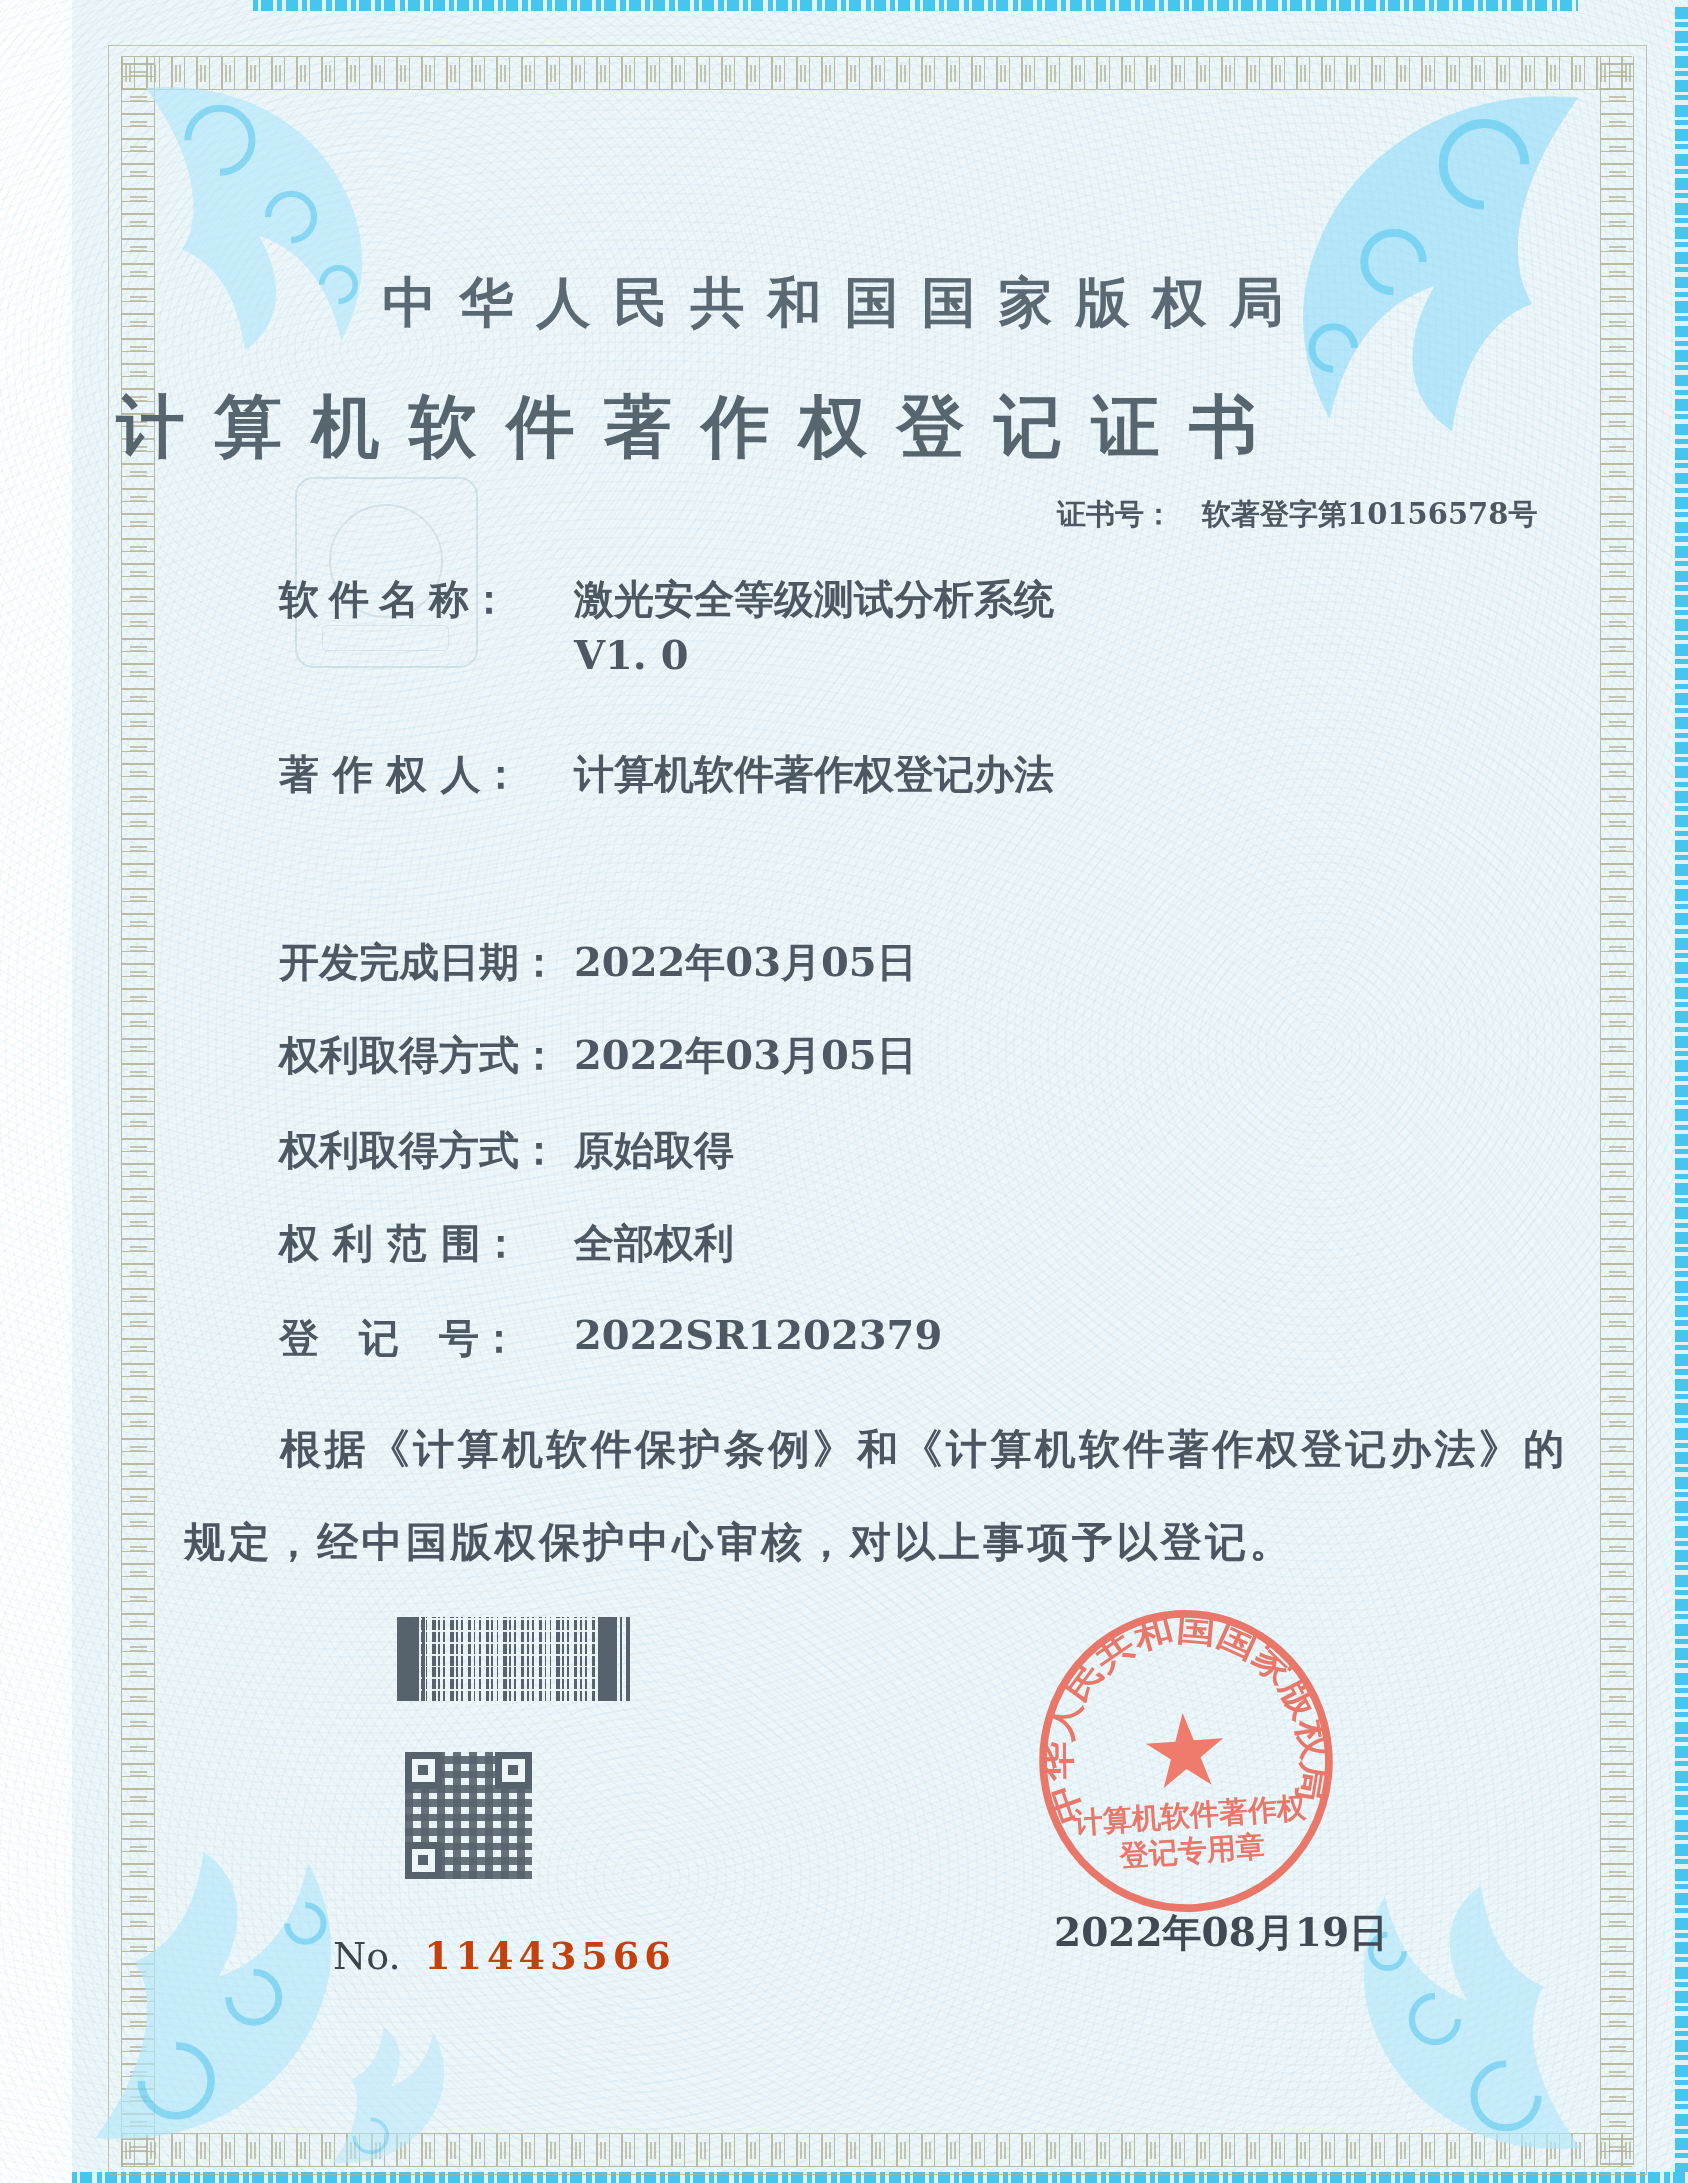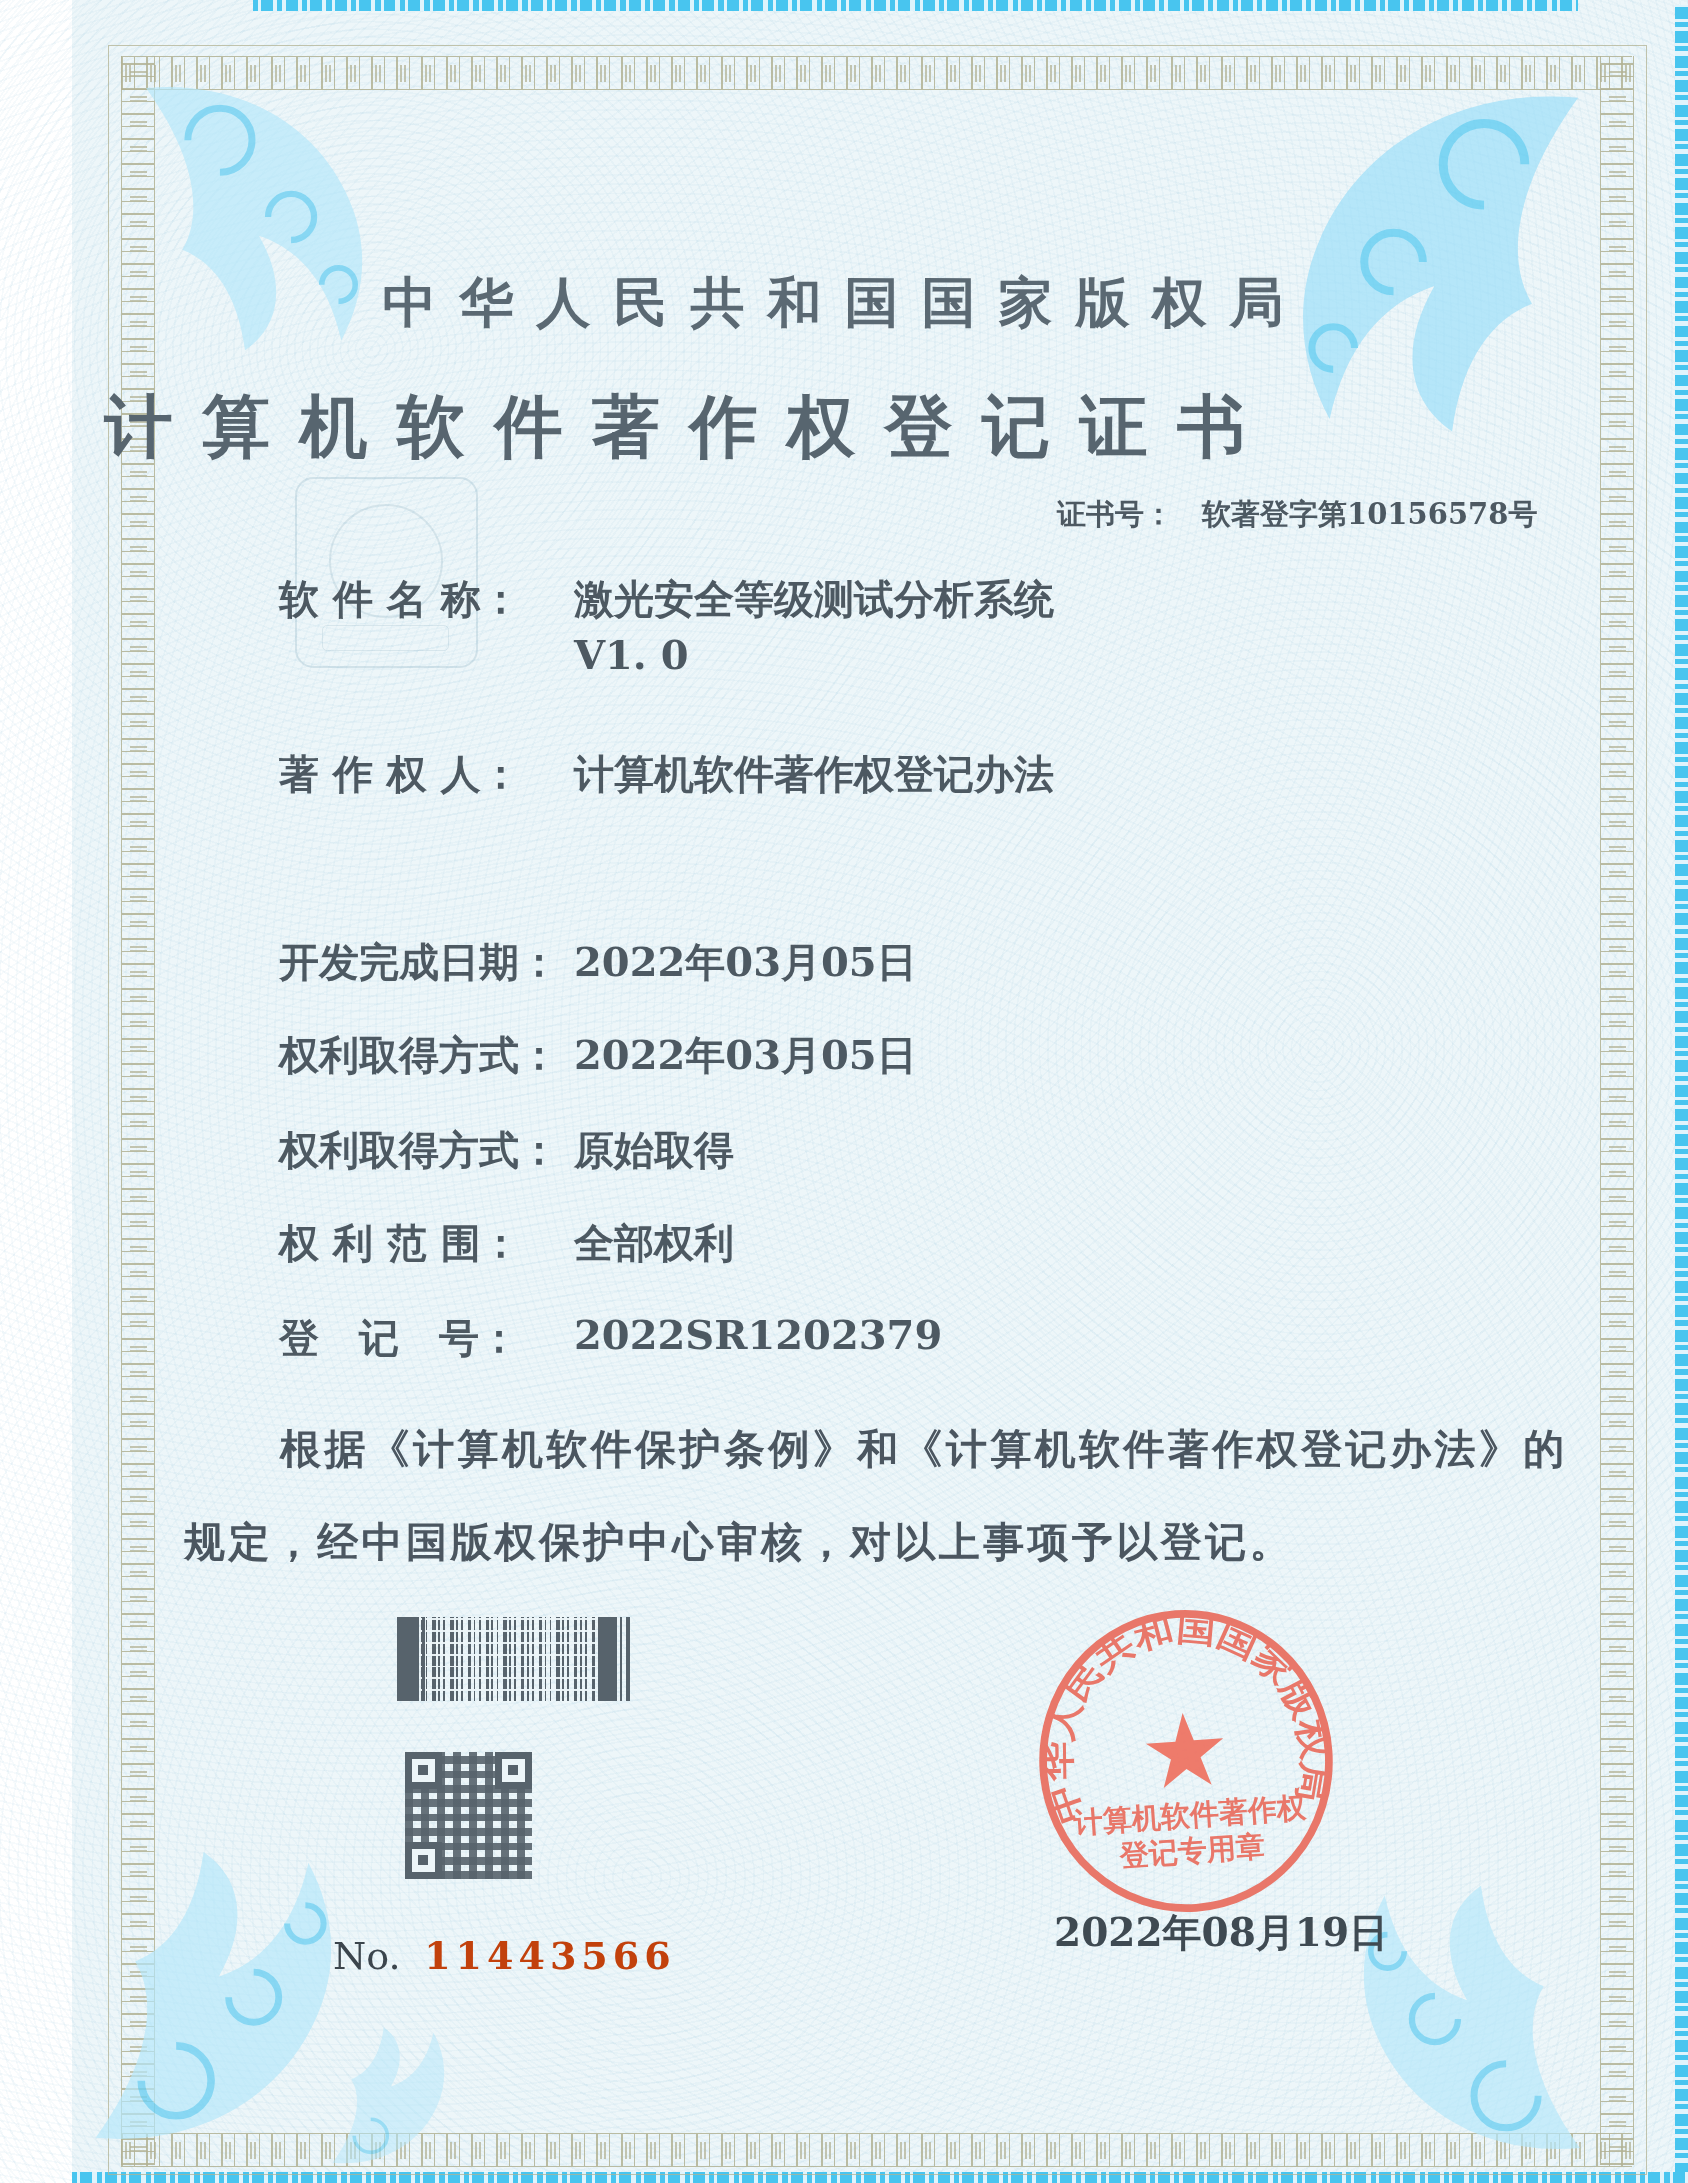--- a/index.html
+++ b/index.html
@@ -59,21 +59,21 @@
   .band-right{left:1600px;top:56px;height:2109px;}
   
   .orn{position:absolute;opacity:.8;}
   
   .t{position:absolute;color:#4d5962;white-space:nowrap;}
   .authority{
     left:0;top:267px;width:1689px;text-align:center;
     font-size:54px;font-weight:700;letter-spacing:23px;color:#5b6973;
   }
   .cert-title{
-    left:0;top:382px;width:1379px;text-align:center;
+    left:12px;top:382px;width:1379px;text-align:center;
     font-size:68px;font-weight:700;letter-spacing:29.5px;color:#57656f;
   }
   .certno{left:1057px;top:495px;font-size:29px;font-weight:600;color:#4d5962;}
   .certno .v{margin-left:29px;}
   .row-label{font-size:40px;font-weight:700;left:279px;}
   .row-value{font-size:40px;font-weight:600;left:574px;}
   .statement{font-size:41px;font-weight:600;letter-spacing:3.4px;color:#4b5660;}
   .issue-date{left:1054px;top:1906px;font-size:39px;font-weight:600;color:#3f4a52;}
   .serial{left:333px;top:1933px;font-size:38px;color:#3b454d;}
   .serial .num{color:#c2410c;letter-spacing:5px;margin-left:23.6px;font-weight:600;margin-top:27px;}
@@ -164,21 +164,21 @@
 
 <div class="watermark"></div>
 
 <div class="t authority">中华人民共和国国家版权局</div>
 <div class="t cert-title">计算机软件著作权登记证书</div>
 
 <div class="t certno">
   <span>证书号：</span><span class="v">软著登字第10156578号</span>
 </div>
 
-<div class="t row-label" style="top:572px;">软 件 名 称：</div>
+<div class="t row-label" style="top:572px;font-family:Liberation Serif, serif;">软 件 名 称：</div>
 <div class="t row-value" style="top:572px;font-family:Liberation Serif, serif;">激光安全等级测试分析系统</div>
 <div class="t row-value" style="top:631px;">V1. 0</div>
 
 <div class="t row-label" style="top:747px;">著 作 权 人：</div>
 <div class="t row-value" style="top:747px;">计算机软件著作权登记办法</div>
 
 <div class="t row-label" style="top:935px;text-align:center;">开发完成日期：</div>
 <div class="t row-value" style="top:935px;">2022年03月05日</div>
 
 <div class="t row-label" style="top:1028px;">权利取得方式：</div>

